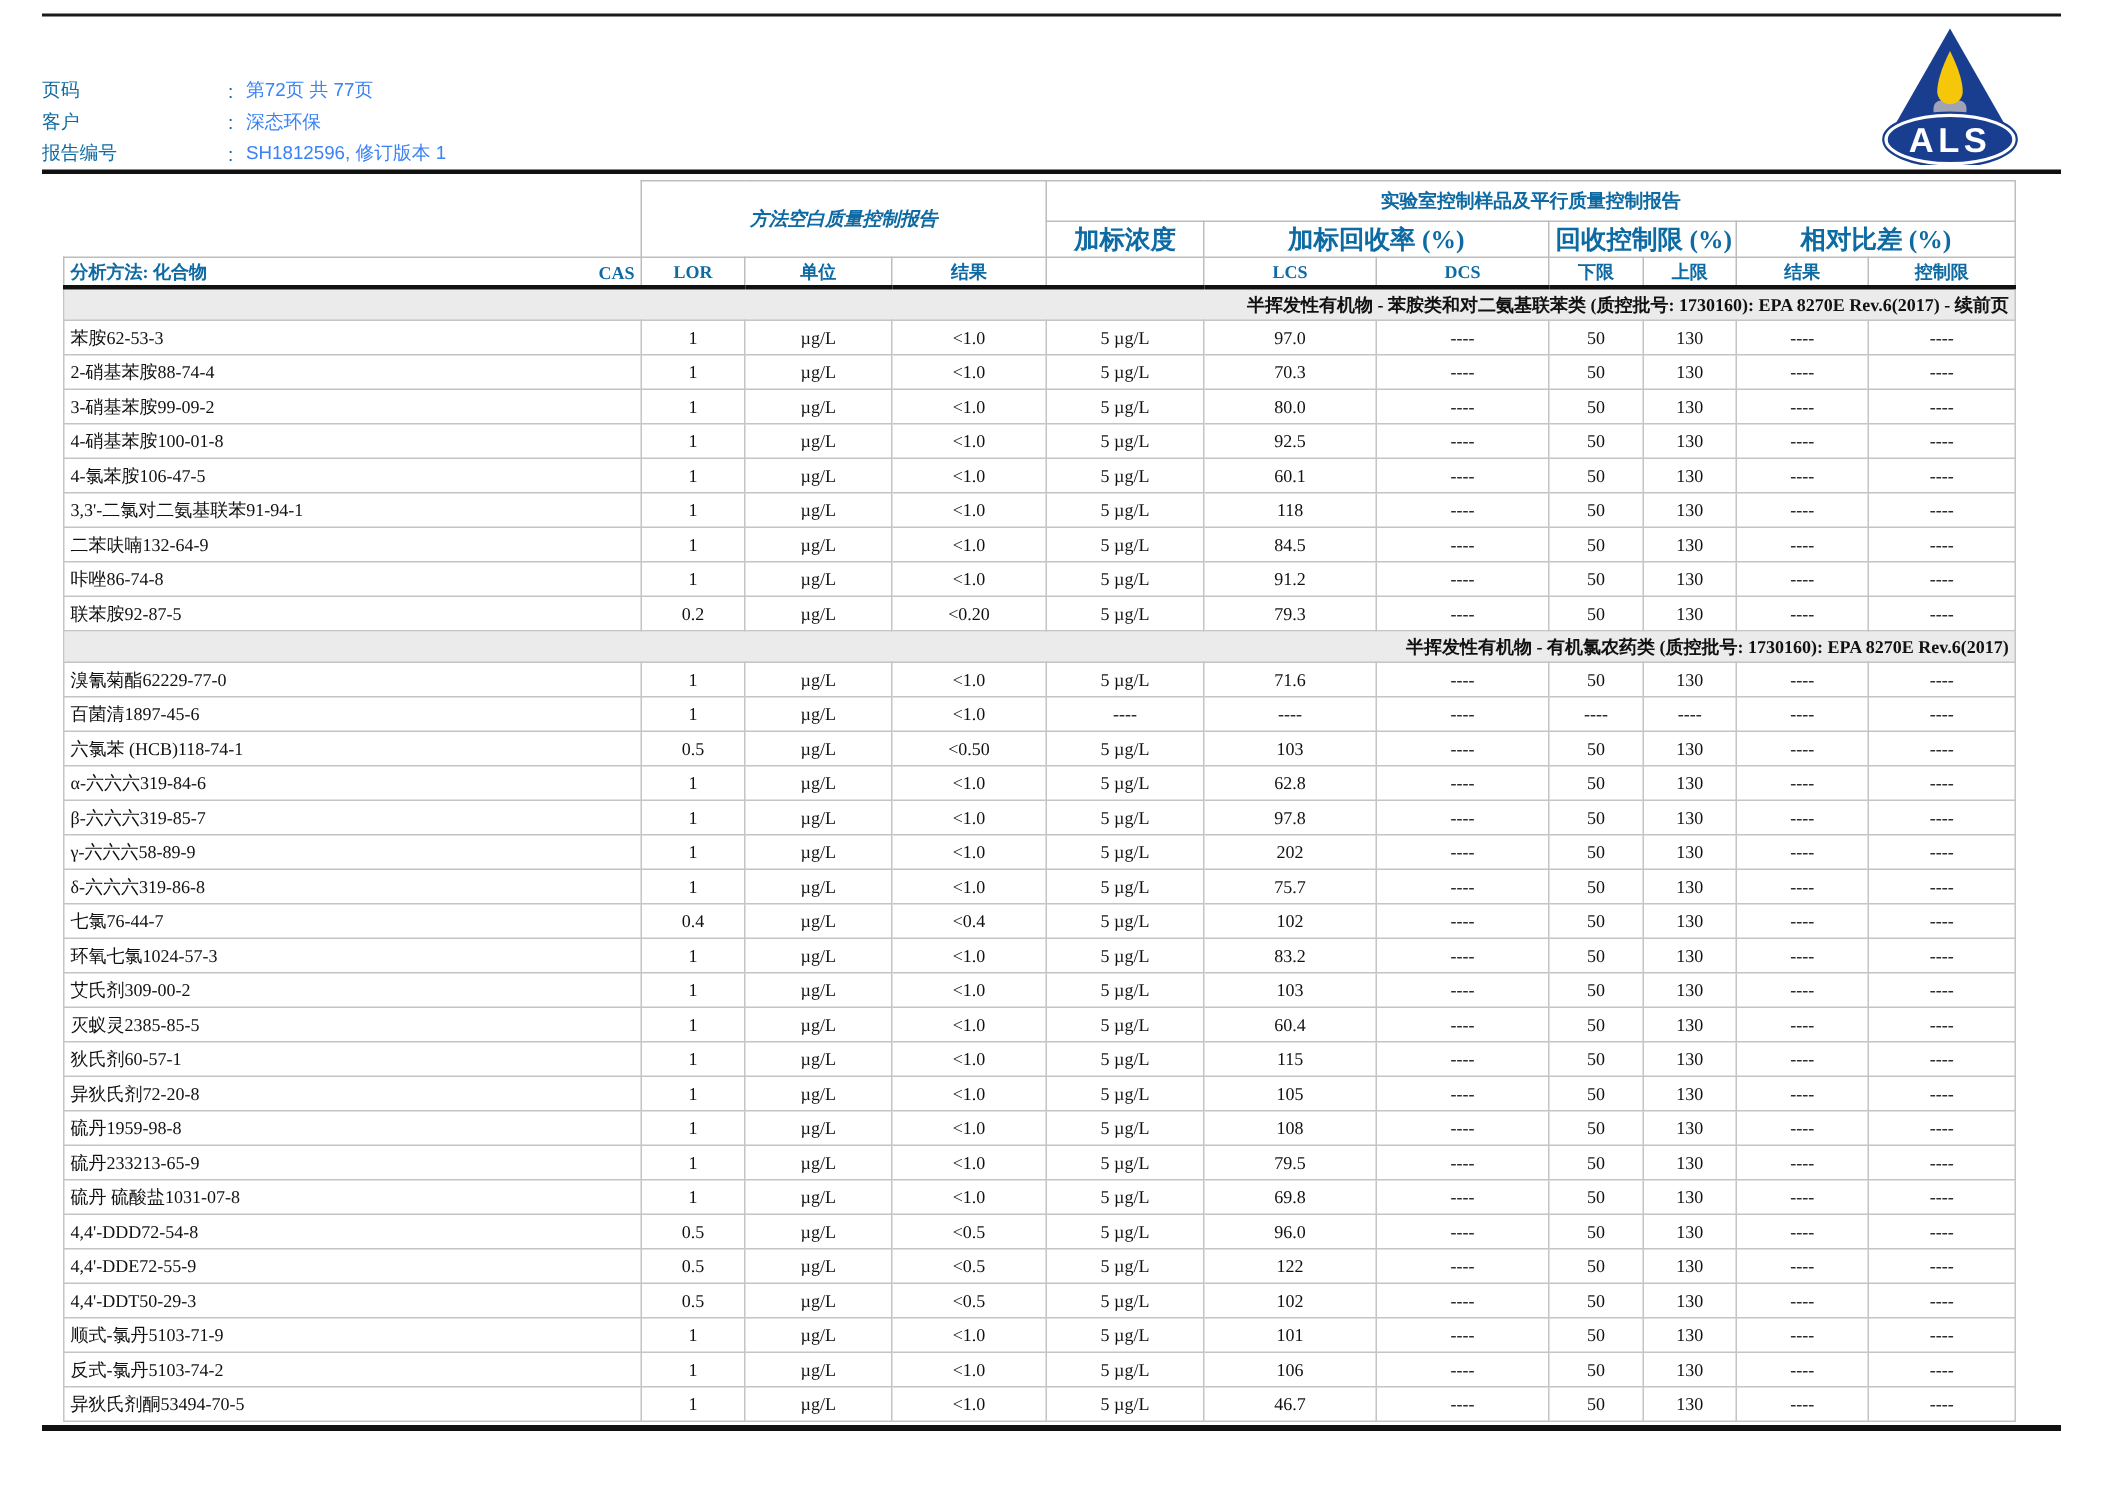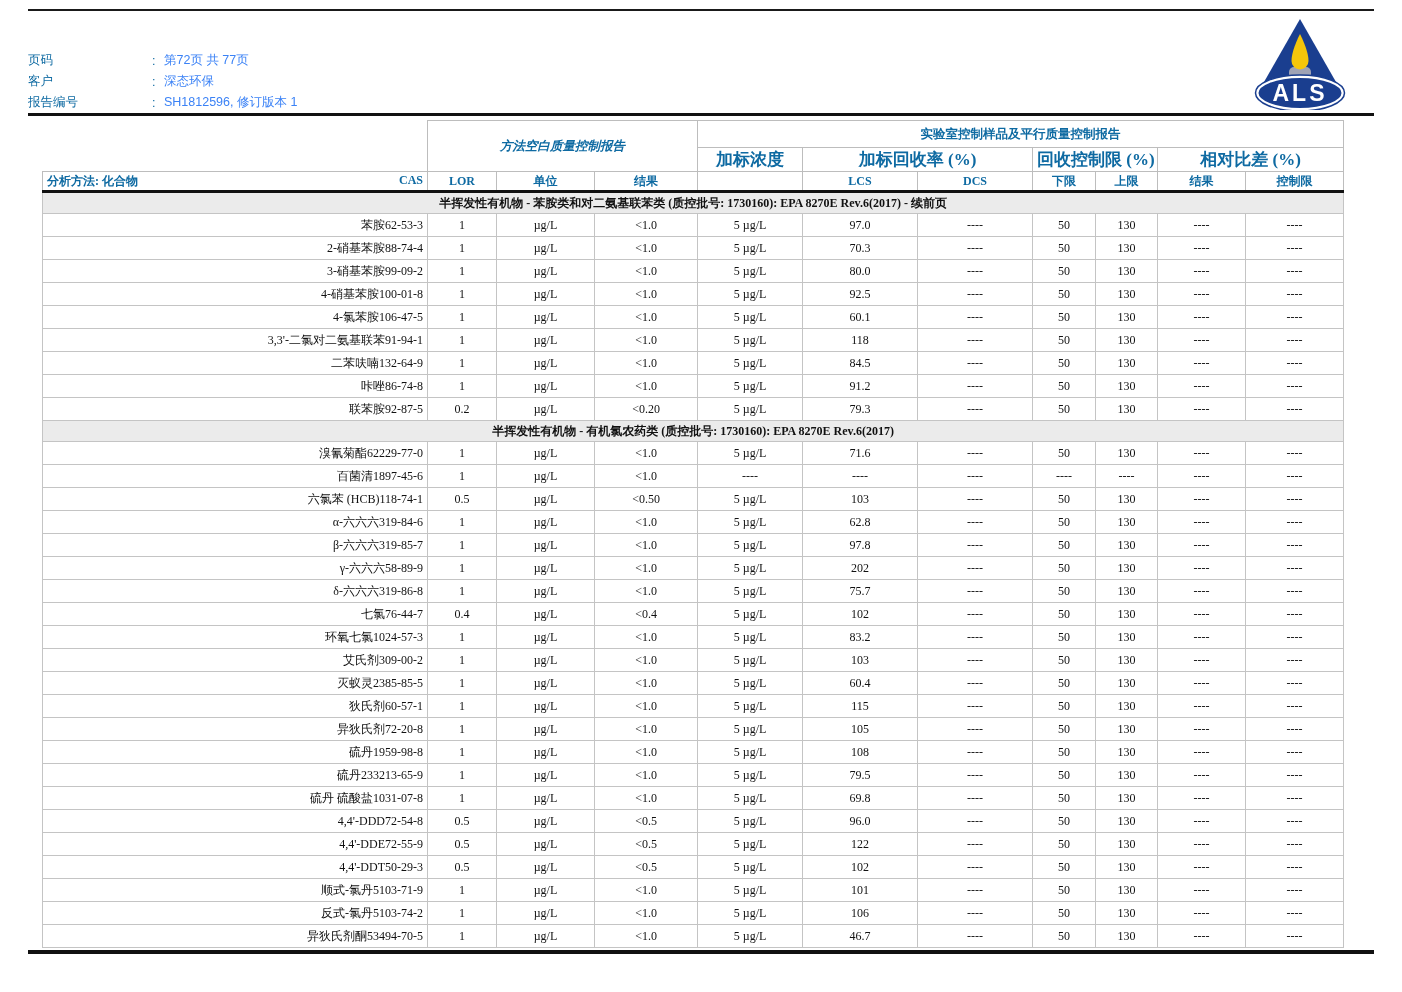--- a/index.html
+++ b/index.html
@@ -29,27 +29,27 @@
   tr.h1 td, tr.h2 td, tr.h3 td{color:#0e6aa2;font-weight:bold;text-align:center;}
   td.blank{border:none !important;background:#fff;}
   td.box1-title{border:1px solid #bdbdbd;font-style:italic;font-size:12.5px;vertical-align:middle;}
   td.box2-title{border:1px solid #bdbdbd;font-size:12.5px;height:26px;vertical-align:middle;margin-top:18px;}
   tr.h1{height:27px;}
   tr.h2{height:21px;}
   tr.h2 td{border:1px solid #bdbdbd;font-size:17px;}
   tr.h3{height:20px;}
   tr.h3 td{border:1px solid #bdbdbd;border-bottom:3px solid #111;font-size:12px;}
   td.method-cell{text-align:left !important;}
-  .mc-flex{display:flex;justify-content:space-between;align-items:flex-start;}
+  .mc-flex{display:flex;justify-content:space-between;align-items:flex-end;}
 
   tr.section-row td{height:20px;background:#ebebeb;border:1px solid #c4c4c4;
-                    font-weight:bold;color:#111;text-align:center;font-size:12px;}
+                    font-weight:bold;color:#111;text-align:right;font-size:12px;}
   tr.data-row td{height:22px;border:1px solid #c4c4c4;color:#111;}
   td.name-cell{text-align:left;}
-  .nc-flex{display:flex;justify-content:flex-end;align-items:center;}
+  .nc-flex{display:flex;justify-content:flex-start;align-items:center;}
   td.val-cell{text-align:center;}
 </style>
 </head>
 <body>
 
 <div id="page">
 
   <div class="top-rule"></div>
 
   <div class="kv">

